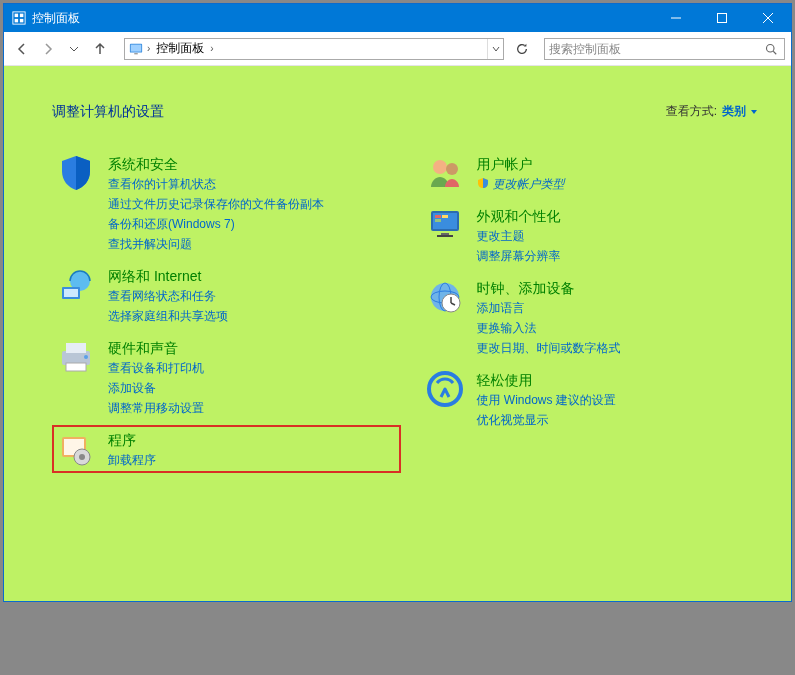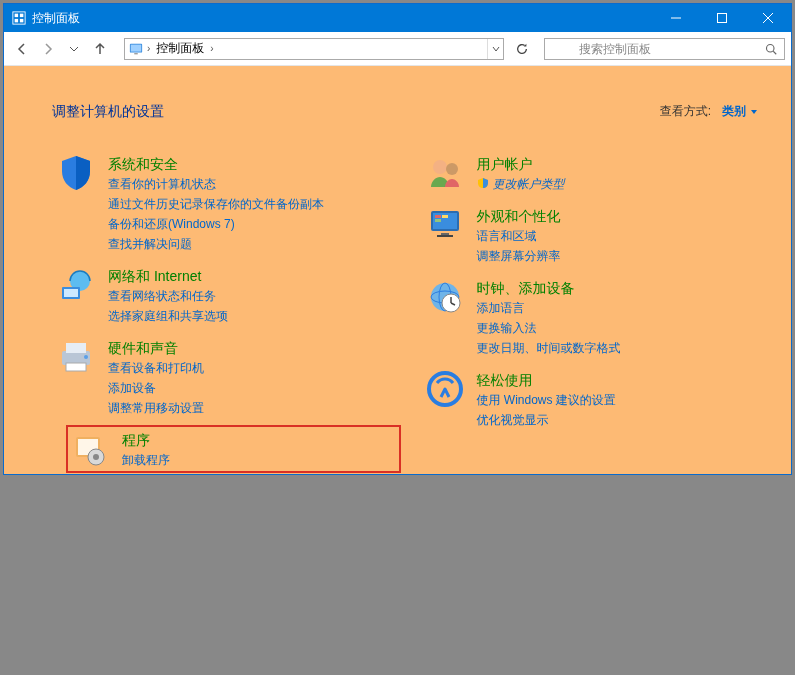--- a/index.html
+++ b/index.html
@@ -1,20 +1,20 @@
 <!DOCTYPE html>
 <html><head>
 <meta charset="utf-8">
 <style>
   * { box-sizing: border-box; margin: 0; padding: 0; }
   html, body { width: 795px; height: 675px; font-family: "Microsoft YaHei", "Segoe UI", sans-serif; font-size: 12px; overflow: hidden; }
   body { background: #888; padding: 3px 3px 8px 3px; }
 
   .window {
-    width: 789px; height: 472px; background: #fff; border: 1px solid #0a6bcd;
+    width: 789px; height: 599px; background: #fff; border: 1px solid #0a6bcd;
     display: flex; flex-direction: column;
   }
 
   
   .titlebar {
     height: 28px; background: #0078d7; color: #fff; display: flex; align-items: center;
     padding-left: 8px;
   }
   .titlebar .title-icon { width: 14px; height: 14px; margin-right: 6px; }
   .titlebar .title { flex: 0 0 auto; font-size: 12px; }
@@ -46,41 +46,41 @@
   .addressbar .drop { width: 16px; height: 20px; display:flex; align-items:center; justify-content:center; border-left: 1px solid #ddd; }
   .refresh-btn {
     width: 24px; height: 22px; display:flex; align-items:center; justify-content:center; color:#444;
     margin-left: 4px;
   }
   .searchbox {
     flex: 1; height: 22px; border: 1px solid #aaa; margin-left: 8px; display:flex; align-items:center;
     padding: 0 4px; background:#fff;
   }
   .searchbox input {
-    flex:1; border:none; outline:none; font-size:12px; color:#000; background:transparent;margin-left:30px;
+    flex:1; border:none; outline:none; font-size:12px; color:#000; background:transparent;
   }
   .searchbox input::placeholder { color:#888; }
   .searchbox .mag { width:18px; display:flex; align-items:center; justify-content:center; color:#666;}
 
   
-  .content { flex:1; background:#fdba74; padding: 34px 22px 1px 48px; overflow:auto; }
+  .content { flex:1; background:#bef264; padding: 34px 22px 1px 48px; overflow:auto; }
   .content-header {
     display:flex; align-items:center; justify-content:space-between; margin-bottom: 26px;
   }
   .content-header h1 { font-size: 14px; font-weight: normal; color:#003399; }
-  .viewby { display:flex; align-items:center; gap:6px; font-size:12px; color:#333; margin-right:6px;}
+  .viewby { display:flex; align-items:center; font-size:12px; color:#333; margin-right:6px;}
   .viewby .dd { display:flex; align-items:center; gap:4px; color:#0066cc; border:1px solid transparent; padding:2px 4px;font-weight:bold; }
 
   .columns { display:flex; gap: 20px; }
   .col { flex: 1; display:flex; flex-direction:column; gap: 4px; }
 
   .category {
     display:flex; gap: 12px; align-items:flex-start; padding: 4px;
   }
-  .category.highlighted { border: 2px solid #d93025; padding: 2px; margin-left: 14px; }
+  .category.highlighted { border: 2px solid #d93025; padding: 2px; }
   .cat-icon { width: 40px; height: 40px; flex-shrink:0; }
   .cat-body { display:flex; flex-direction:column; gap:2px; padding-top:2px; }
   .cat-title {
     color: #008000; font-size: 14px; text-decoration:none; line-height:18px;
   }
   .cat-link {
     color: #0066cc; font-size: 12px; text-decoration:none; line-height:18px;
   }
 
 </style>
@@ -293,21 +293,21 @@
                 <rect x="8" y="8" width="24" height="16" fill="#3a8dde"></rect>
                 <rect x="10" y="10" width="6" height="3" fill="#e06666"></rect>
                 <rect x="17" y="10" width="6" height="3" fill="#ffd966"></rect>
                 <rect x="10" y="14" width="6" height="3" fill="#93c47d"></rect>
                 <rect x="16" y="28" width="8" height="2" fill="#666"></rect>
                 <rect x="12" y="30" width="16" height="2" fill="#444"></rect>
               </svg>
           </span>
           <div class="cat-body">
             <a class="cat-title" href="#">外观和个性化</a>
-            <a class="cat-link" href="#">语言和区域</a>
+            <a class="cat-link" href="#">更改主题</a>
             <a class="cat-link" href="#">调整屏幕分辨率</a>
           </div>
         </div>
 
         <div class="category">
           <span class="cat-icon">
             <svg viewBox="0 0 40 40">
                 <circle cx="20" cy="20" r="14" fill="#6fb4e8"></circle>
                 <ellipse cx="20" cy="20" rx="14" ry="6" fill="none" stroke="#2a7de1"></ellipse>
                 <ellipse cx="20" cy="20" rx="6" ry="14" fill="none" stroke="#2a7de1"></ellipse>

